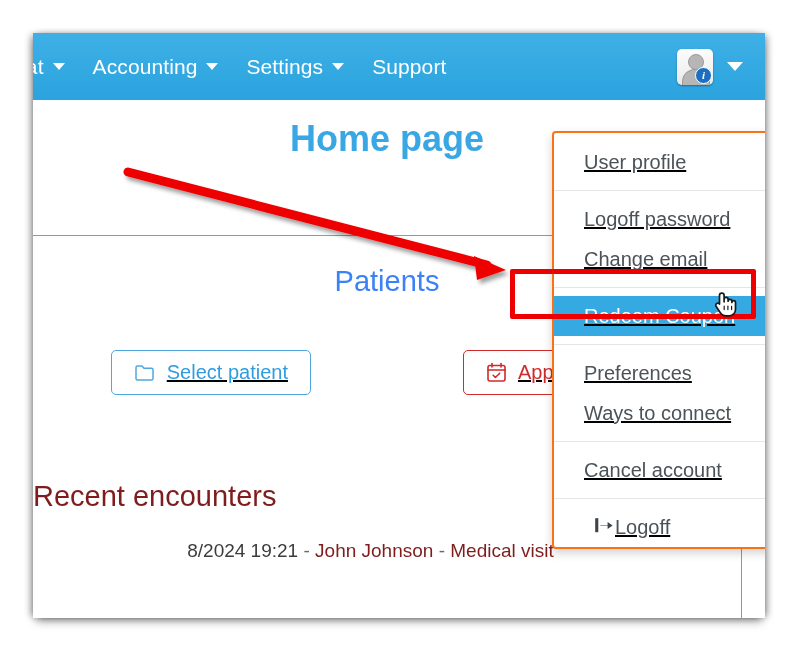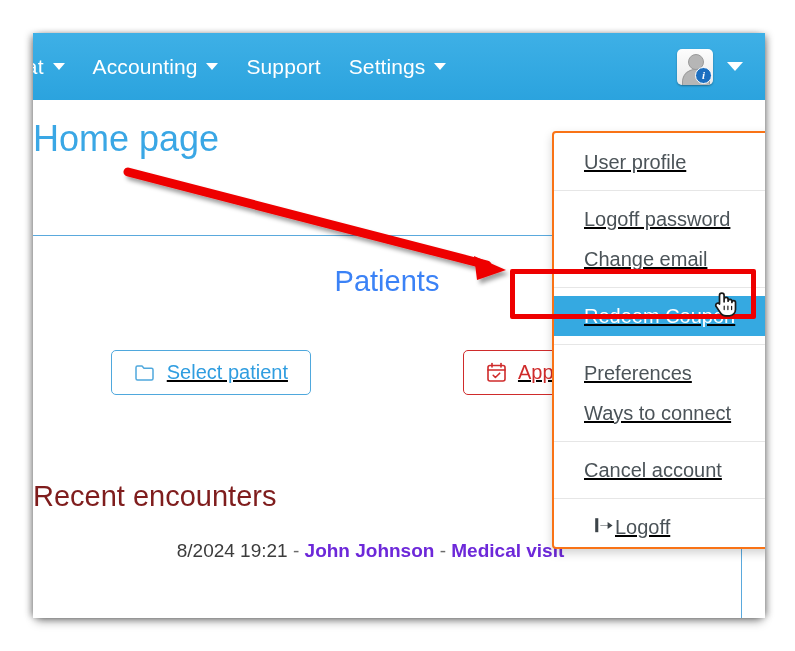--- a/index.html
+++ b/index.html
@@ -133,23 +133,24 @@
     left: 0; top: 67px;
     width: 732px;
     height: 518px;
     background: #ffffff;
   }
 
   #page-title {
     position: absolute;
     left: 0; top: 18px;
     width: 708px;
+    text-align: center;
     color: #3aa7e5;
     font-size: 36px;
-    font-weight: normal;
+    font-weight: bold;
   }
 
   #title-rule {
     position: absolute;
     left: 0;
     top: 135px;
     width: 708px;
     height: 1px;
     background: #5aa9dd;
   }
@@ -199,21 +200,21 @@
 
   #encounter-line {
     position: absolute;
     left: -33px; top: 440px;
     width: 741px;
     text-align: center;
     font-size: 19px;
     color: #3c3c3c;
     white-space: nowrap;
   }
-  #encounter-line a { color: #6d28d9; text-decoration: none; font-weight: bold; }
+  #encounter-line a { color: #7f1d1d; text-decoration: none; }
   #encounter-line .sep { color: #6b6b6b; }
 
   #all-encounters {
     position: absolute;
     left: 0; top: 515px;
     width: 708px;
     text-align: center;
     font-size: 19px;
   }
   #all-encounters .link {
@@ -324,26 +325,26 @@
           <span>riat</span>
           <span class="caret"></span>
         </div>
 
         <div class="nav-item">
           <span>Accounting</span>
           <span class="caret"></span>
         </div>
 
         <div class="nav-item">
-          <span>Support</span>
-        </div>
-
-        <div class="nav-item">
           <span>Settings</span>
           <span class="caret"></span>
+        </div>
+
+        <div class="nav-item">
+          <span>Support</span>
         </div>
 
       </div>
 
       <div id="avatar-area">
         <div id="avatar">
           <div class="head"></div>
           <div class="body"></div>
           <div class="badge">i</div>
         </div>

